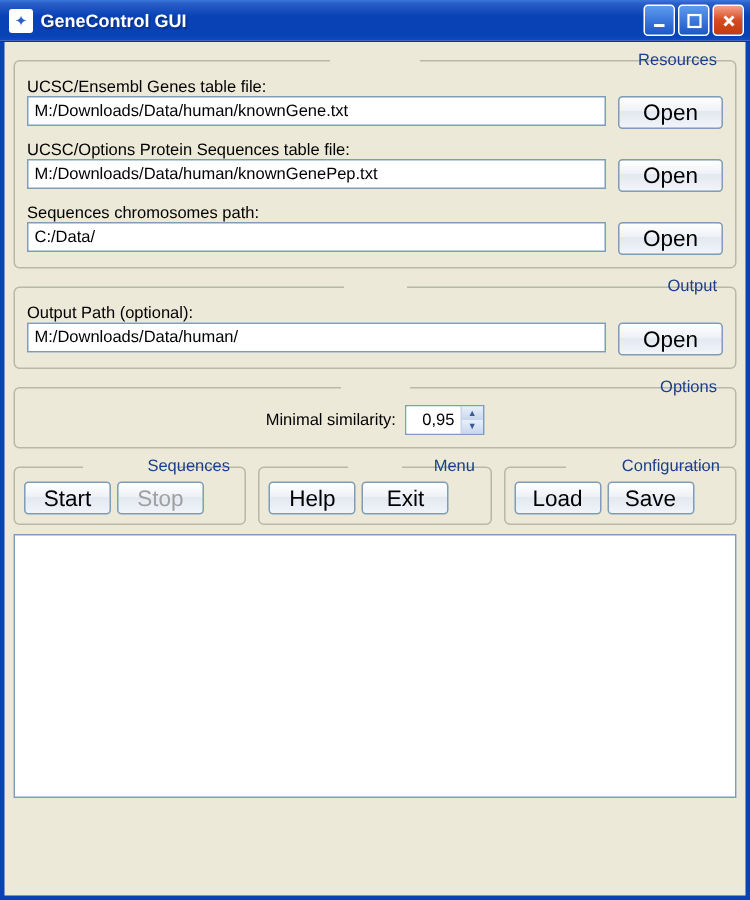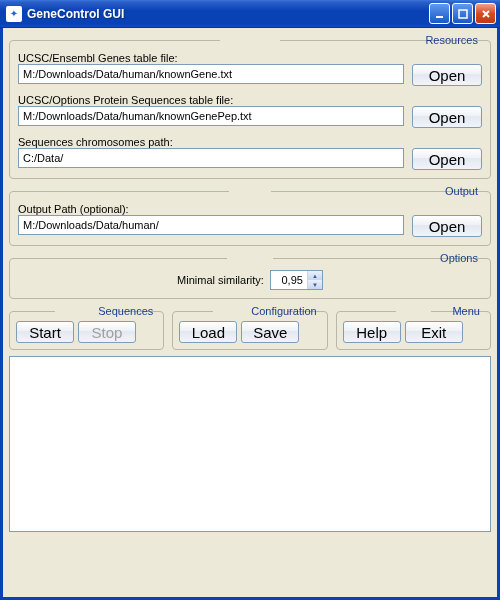--- a/index.html
+++ b/index.html
@@ -256,31 +256,31 @@
   <div class="three-group-row">
     <fieldset class="group">
       <legend class="centered">Sequences</legend>
       <div class="btn-row">
         <button class="btn small">Start</button>
         <button class="btn small" disabled="">Stop</button>
       </div>
     </fieldset>
 
     <fieldset class="group">
+      <legend class="centered">Menu</legend>
+      <div class="btn-row">
+        <button class="btn small">Help</button>
+        <button class="btn small">Exit</button>
+      </div>
+    </fieldset>
+
+    <fieldset class="group">
       <legend class="centered">Configuration</legend>
       <div class="btn-row">
         <button class="btn small">Load</button>
         <button class="btn small">Save</button>
       </div>
     </fieldset>
-
-    <fieldset class="group">
-      <legend class="centered">Menu</legend>
-      <div class="btn-row">
-        <button class="btn small">Help</button>
-        <button class="btn small">Exit</button>
-      </div>
-    </fieldset>
   </div>
 
   <textarea class="log-area" readonly="" style=""></textarea>
 
 </div>
 
 </body></html>

